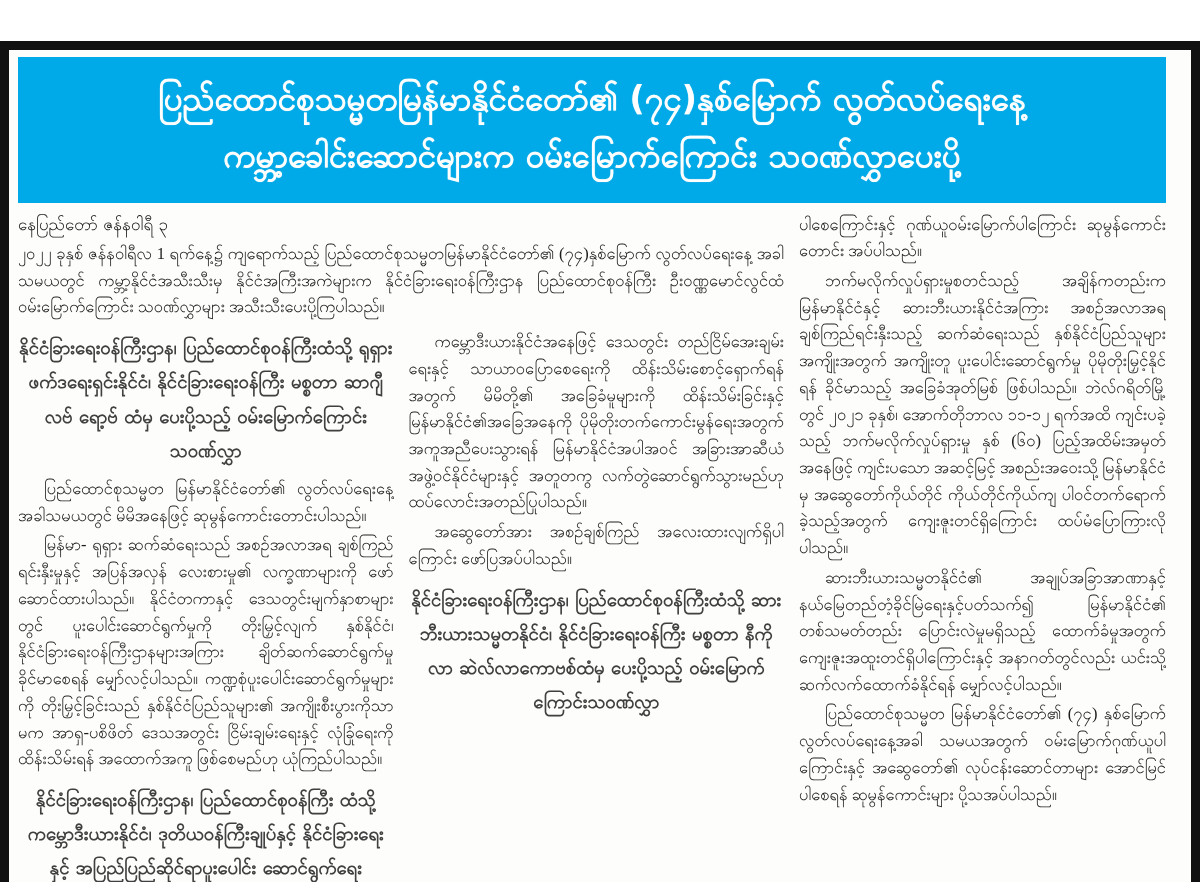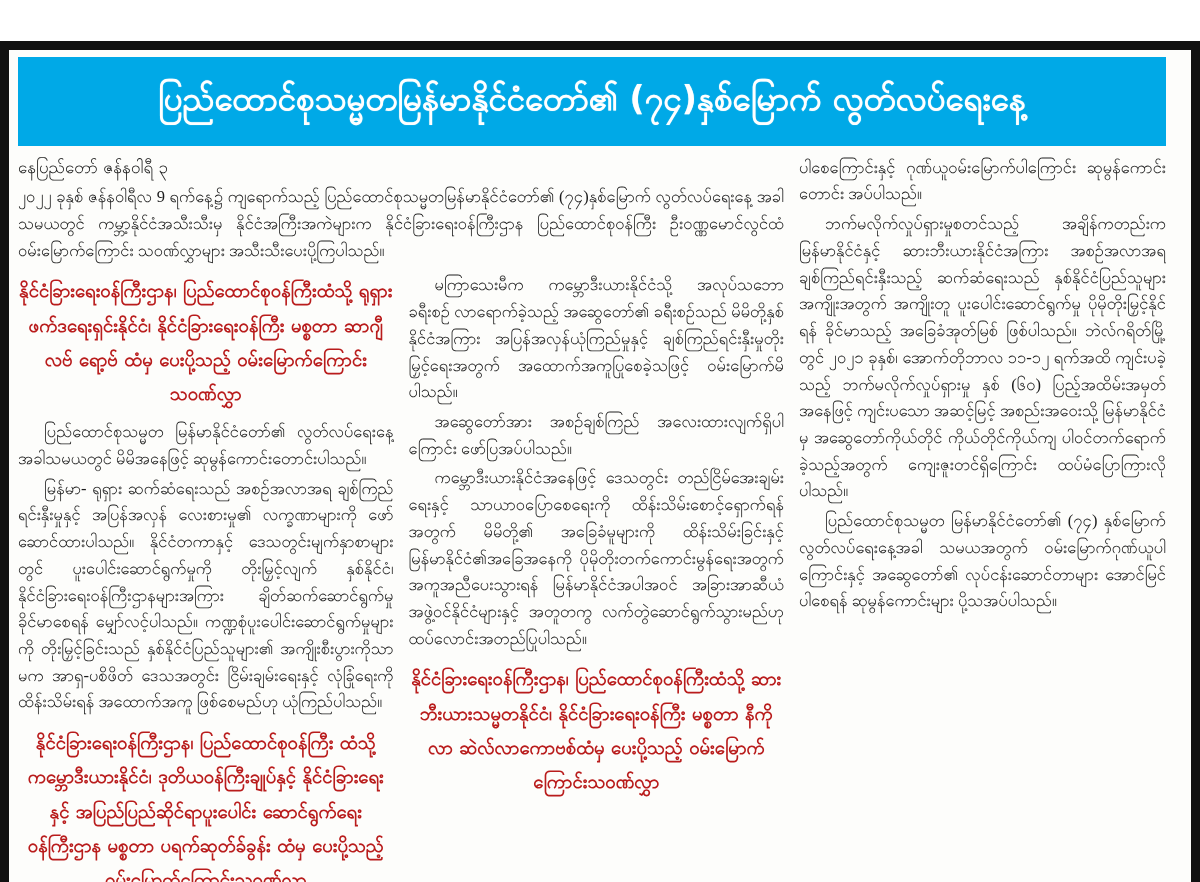--- a/index.html
+++ b/index.html
@@ -69,63 +69,64 @@
     flex: 1 1 0;
     overflow: hidden;
   }
   .col-right {
     flex: 1 1 0;
     overflow: hidden;
   }
   .col-heading {
     font-size: 18.5px;
     font-weight: bold;
-    color: #b91c1c;
+    color: #404040;
     text-align: center;
     line-height: 1.85;
     margin: 10px 0 8px 0;
   }
   .col-heading.first { margin-top: 2px; }
 </style>
 </head>
 <body>
 
 <div class="page">
 
   <div class="banner">
     <div class="banner-line">ပြည်ထောင်စုသမ္မတမြန်မာနိုင်ငံတော်၏ (၇၄)နှစ်မြောက် လွတ်လပ်ရေးနေ့</div>
+    <div class="banner-line">ကမ္ဘာ့ခေါင်းဆောင်များက ဝမ်းမြောက်ကြောင်း သဝဏ်လွှာပေးပို့</div>
   </div>
 
   <div class="content">
 
     <div class="left-group">
       <div class="dateline">နေပြည်တော်  ဇန်နဝါရီ  ၃</div>
-      <p class="para no-indent lead">၂၀၂၂ ခုနှစ် ဇန်နဝါရီလ 9 ရက်နေ့၌ ကျရောက်သည့် ပြည်ထောင်စုသမ္မတမြန်မာနိုင်ငံတော်၏ (၇၄)နှစ်မြောက် လွတ်လပ်ရေးနေ့ အခါသမယတွင် ကမ္ဘာ့နိုင်ငံအသီးသီးမှ နိုင်ငံအကြီးအကဲများက နိုင်ငံခြားရေးဝန်ကြီးဌာန ပြည်ထောင်စုဝန်ကြီး ဦးဝဏ္ဏမောင်လွင်ထံ ဝမ်းမြောက်ကြောင်း သဝဏ်လွှာများ အသီးသီးပေးပို့ကြပါသည်။</p>
+      <p class="para no-indent lead">၂၀၂၂ ခုနှစ် ဇန်နဝါရီလ 1 ရက်နေ့၌ ကျရောက်သည့် ပြည်ထောင်စုသမ္မတမြန်မာနိုင်ငံတော်၏ (၇၄)နှစ်မြောက် လွတ်လပ်ရေးနေ့ အခါသမယတွင် ကမ္ဘာ့နိုင်ငံအသီးသီးမှ နိုင်ငံအကြီးအကဲများက နိုင်ငံခြားရေးဝန်ကြီးဌာန ပြည်ထောင်စုဝန်ကြီး ဦးဝဏ္ဏမောင်လွင်ထံ ဝမ်းမြောက်ကြောင်း သဝဏ်လွှာများ အသီးသီးပေးပို့ကြပါသည်။</p>
 
       <div class="two-cols">
 
         <div class="col">
           <div class="col-heading first">နိုင်ငံခြားရေးဝန်ကြီးဌာန၊ ပြည်ထောင်စုဝန်ကြီးထံသို့ ရုရှားဖက်ဒရေးရှင်းနိုင်ငံ၊ နိုင်ငံခြားရေးဝန်ကြီး မစ္စတာ ဆာဂျီ လဗ် ရော့ဗ် ထံမှ ပေးပို့သည့် ဝမ်းမြောက်ကြောင်းသဝဏ်လွှာ</div>
           <p class="para">ပြည်ထောင်စုသမ္မတ မြန်မာနိုင်ငံတော်၏ လွတ်လပ်ရေးနေ့ အခါသမယတွင် မိမိအနေဖြင့် ဆုမွန်ကောင်းတောင်းပါသည်။</p>
           <p class="para">မြန်မာ- ရုရှား ဆက်ဆံရေးသည် အစဉ်အလာအရ ချစ်ကြည်ရင်းနှီးမှုနှင့် အပြန်အလှန် လေးစားမှု၏ လက္ခဏာများကို ဖော်ဆောင်ထားပါသည်။ နိုင်ငံတကာနှင့် ဒေသတွင်းမျက်နှာစာများတွင် ပူးပေါင်းဆောင်ရွက်မှုကို တိုးမြှင့်လျက် နှစ်နိုင်ငံ၊ နိုင်ငံခြားရေးဝန်ကြီးဌာနများအကြား ချိတ်ဆက်ဆောင်ရွက်မှုခိုင်မာစေရန် မျှော်လင့်ပါသည်။ ကဏ္ဍစုံပူးပေါင်းဆောင်ရွက်မှုများကို တိုးမြှင့်ခြင်းသည် နှစ်နိုင်ငံပြည်သူများ၏ အကျိုးစီးပွားကိုသာမက အာရှ-ပစိဖိတ် ဒေသအတွင်း ငြိမ်းချမ်းရေးနှင့် လုံခြုံရေးကို ထိန်းသိမ်းရန် အထောက်အကူ ဖြစ်စေမည်ဟု ယုံကြည်ပါသည်။</p>
           <div class="col-heading">နိုင်ငံခြားရေးဝန်ကြီးဌာန၊ ပြည်ထောင်စုဝန်ကြီး ထံသို့ ကမ္ဘောဒီးယားနိုင်ငံ၊ ဒုတိယဝန်ကြီးချုပ်နှင့် နိုင်ငံခြားရေးနှင့် အပြည်ပြည်ဆိုင်ရာပူးပေါင်း ဆောင်ရွက်ရေးဝန်ကြီးဌာန မစ္စတာ ပရက်ဆုတ်ခ်ခွန်း ထံမှ ပေးပို့သည့် ဝမ်းမြောက်ကြောင်းသဝဏ်လွှာ</div>
 
         </div>
 
         <div class="col">
-          <p class="para">မကြာသေးမီက ကမ္ဘောဒီးယားနိုင်ငံသို့ အလုပ်သဘောခရီးစဉ် လာရောက်ခဲ့သည့် အဆွေတော်၏ ခရီးစဉ်သည် မိမိတို့နှစ်နိုင်ငံအကြား အပြန်အလှန်ယုံကြည်မှုနှင့် ချစ်ကြည်ရင်းနှီးမှုတိုးမြှင့်ရေးအတွက် အထောက်အကူပြုစေခဲ့သဖြင့် ဝမ်းမြောက်မိပါသည်။</p>
+          <p class="para">ကမ္ဘောဒီးယားနိုင်ငံအနေဖြင့် ဒေသတွင်း တည်ငြိမ်အေးချမ်းရေးနှင့် သာယာဝပြောစေရေးကို ထိန်းသိမ်းစောင့်ရှောက်ရန်အတွက် မိမိတို့၏ အခြေခံမူများကို ထိန်းသိမ်းခြင်းနှင့် မြန်မာနိုင်ငံ၏အခြေအနေကို ပိုမိုတိုးတက်ကောင်းမွန်ရေးအတွက် အကူအညီပေးသွားရန် မြန်မာနိုင်ငံအပါအဝင် အခြားအာဆီယံအဖွဲ့ဝင်နိုင်ငံများနှင့် အတူတကွ လက်တွဲဆောင်ရွက်သွားမည်ဟု ထပ်လောင်းအတည်ပြုပါသည်။</p>
           <p class="para">အဆွေတော်အား အစဉ်ချစ်ကြည် အလေးထားလျက်ရှိပါကြောင်း ဖော်ပြအပ်ပါသည်။</p>
-          <p class="para">ကမ္ဘောဒီးယားနိုင်ငံအနေဖြင့် ဒေသတွင်း တည်ငြိမ်အေးချမ်းရေးနှင့် သာယာဝပြောစေရေးကို ထိန်းသိမ်းစောင့်ရှောက်ရန်အတွက် မိမိတို့၏ အခြေခံမူများကို ထိန်းသိမ်းခြင်းနှင့် မြန်မာနိုင်ငံ၏အခြေအနေကို ပိုမိုတိုးတက်ကောင်းမွန်ရေးအတွက် အကူအညီပေးသွားရန် မြန်မာနိုင်ငံအပါအဝင် အခြားအာဆီယံအဖွဲ့ဝင်နိုင်ငံများနှင့် အတူတကွ လက်တွဲဆောင်ရွက်သွားမည်ဟု ထပ်လောင်းအတည်ပြုပါသည်။</p>
           <div class="col-heading">နိုင်ငံခြားရေးဝန်ကြီးဌာန၊ ပြည်ထောင်စုဝန်ကြီးထံသို့ ဆားဘီးယားသမ္မတနိုင်ငံ၊ နိုင်ငံခြားရေးဝန်ကြီး မစ္စတာ နီကိုလာ ဆဲလ်လာကောဗစ်ထံမှ ပေးပို့သည့် ဝမ်းမြောက်ကြောင်းသဝဏ်လွှာ</div>
 
         </div>
 
       </div>
     </div>
 
     <div class="col col-right">
       <p class="para no-indent">ပါစေကြောင်းနှင့် ဂုဏ်ယူဝမ်းမြောက်ပါကြောင်း ဆုမွန်ကောင်းတောင်း အပ်ပါသည်။</p>
       <p class="para">ဘက်မလိုက်လှုပ်ရှားမှုစတင်သည့် အချိန်ကတည်းက မြန်မာနိုင်ငံနှင့် ဆားဘီးယားနိုင်ငံအကြား အစဉ်အလာအရ ချစ်ကြည်ရင်းနှီးသည့် ဆက်ဆံရေးသည် နှစ်နိုင်ငံပြည်သူများအကျိုးအတွက် အကျိုးတူ ပူးပေါင်းဆောင်ရွက်မှု ပိုမိုတိုးမြှင့်နိုင်ရန် ခိုင်မာသည့် အခြေခံအုတ်မြစ် ဖြစ်ပါသည်။ ဘဲလ်ဂရိတ်မြို့တွင် ၂၀၂၁ ခုနှစ်၊ အောက်တိုဘာလ ၁၁-၁၂ ရက်အထိ ကျင်းပခဲ့သည့် ဘက်မလိုက်လှုပ်ရှားမှု နှစ် (၆၀) ပြည့်အထိမ်းအမှတ်အနေဖြင့် ကျင်းပသော အဆင့်မြင့် အစည်းအဝေးသို့ မြန်မာနိုင်ငံမှ အဆွေတော်ကိုယ်တိုင် ကိုယ်တိုင်ကိုယ်ကျ ပါဝင်တက်ရောက်ခဲ့သည့်အတွက် ကျေးဇူးတင်ရှိကြောင်း ထပ်မံပြောကြားလိုပါသည်။</p>
+      <p class="para">ဆားဘီးယားသမ္မတနိုင်ငံ၏ အချုပ်အခြာအာဏာနှင့် နယ်မြေတည်တံ့ခိုင်မြဲရေးနှင့်ပတ်သက်၍ မြန်မာနိုင်ငံ၏ တစ်သမတ်တည်း ပြောင်းလဲမှုမရှိသည့် ထောက်ခံမှုအတွက် ကျေးဇူးအထူးတင်ရှိပါကြောင်းနှင့် အနာဂတ်တွင်လည်း ယင်းသို့ ဆက်လက်ထောက်ခံနိုင်ရန် မျှော်လင့်ပါသည်။</p>
       <p class="para">ပြည်ထောင်စုသမ္မတ မြန်မာနိုင်ငံတော်၏ (၇၄) နှစ်မြောက် လွတ်လပ်ရေးနေ့အခါ သမယအတွက် ဝမ်းမြောက်ဂုဏ်ယူပါကြောင်းနှင့် အဆွေတော်၏ လုပ်ငန်းဆောင်တာများ အောင်မြင်ပါစေရန် ဆုမွန်ကောင်းများ ပို့သအပ်ပါသည်။</p>
     </div>
 
   </div>
 </div>
 
 </body></html>

